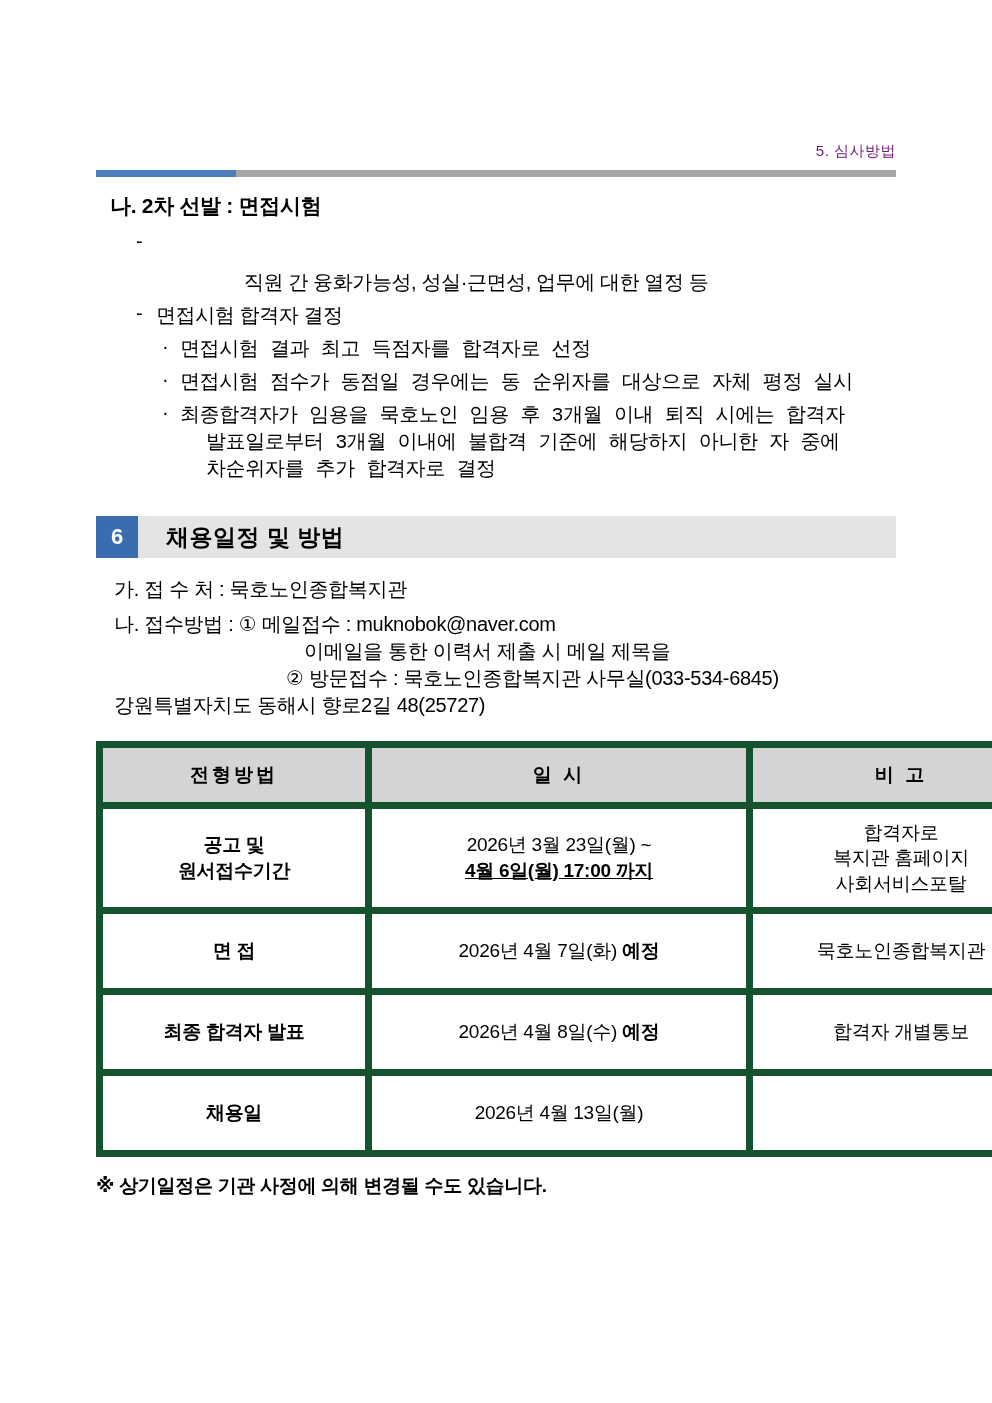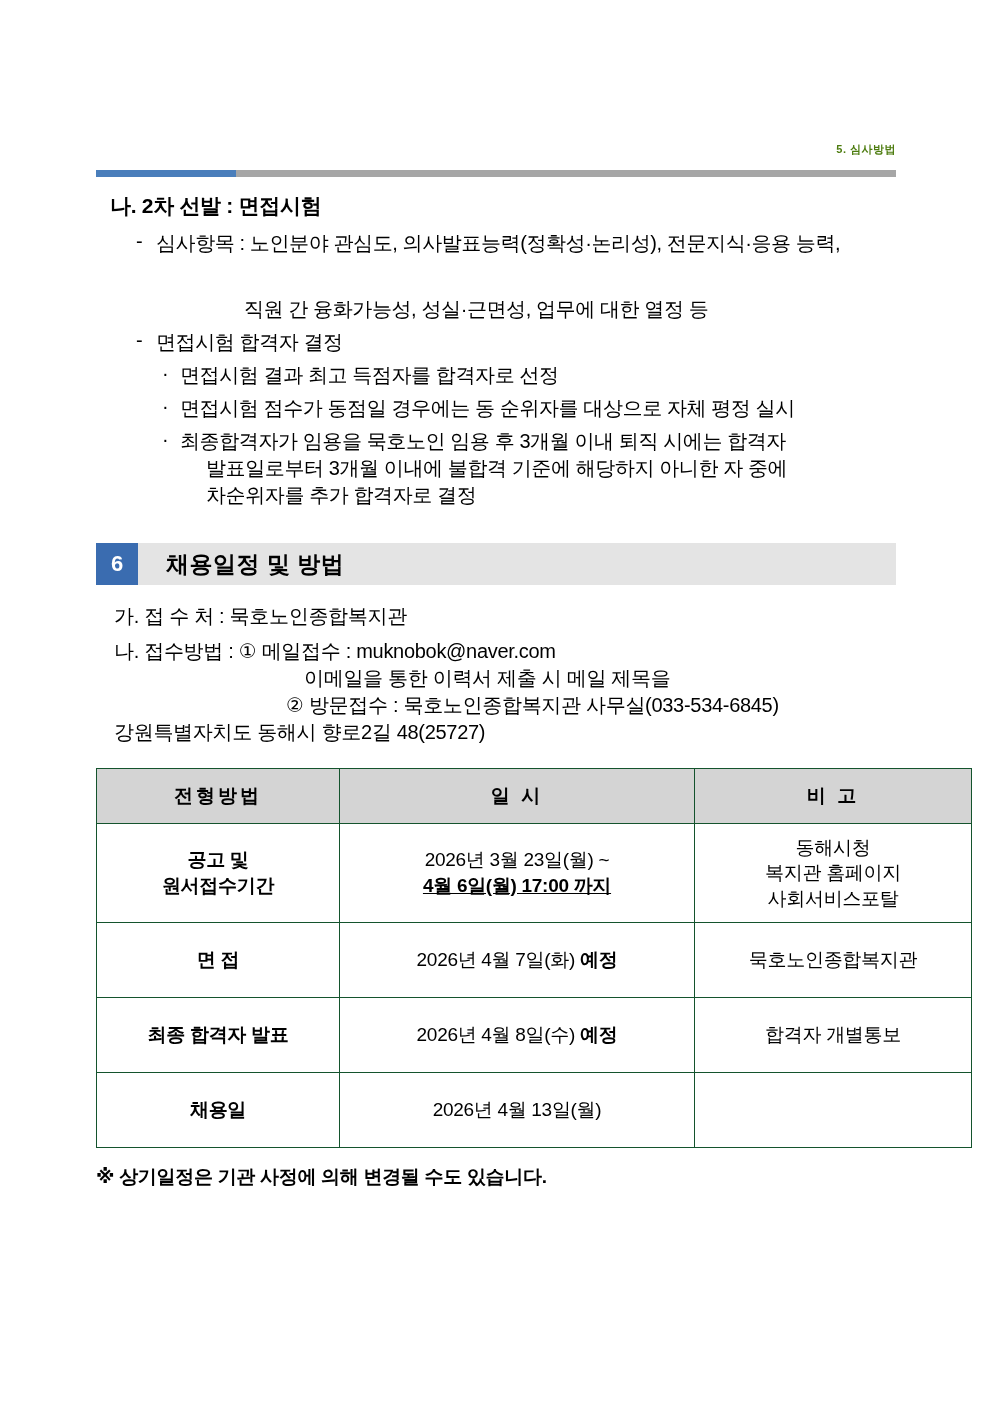--- a/index.html
+++ b/index.html
@@ -20,24 +20,24 @@
     height: 1403px;
     box-sizing: border-box;
     padding: 0 96px;
   }
 
   
   .header-label {
     position: absolute;
     right: 96px;
     top: 142px;
-    font-size: 11px;
-    font-weight: bold;
+    font-size: 15px;
+    font-weight: normal;
     letter-spacing: 0.5px;
-    color: #4d7c0f;
+    color: #701a75;
   }
   .header-rule {
     position: absolute;
     left: 96px;
     top: 170px;
     width: 800px;
     height: 7px;
     display: flex;
   }
   .header-rule .seg-blue {
@@ -87,20 +87,21 @@
     letter-spacing: -0.4px;
     display: flex;
   }
   .lvl3 .dot {
     width: 18px;
     flex: none;
   }
   .lvl3 .txt { flex: 1; }
   .lvl3 .txt .wrap {
     display: block;
+    font-family: Liberation Mono, monospace;
   }
   .lvl3 .txt .wrap.indent {
     margin-left: 26px;
     text-align: justify;
   }
 
   
   .section-head {
     display: flex;
     align-items: stretch;
@@ -139,25 +140,25 @@
 
   
   table.schedule {
     border-collapse: collapse;
     width: 800px;
     margin-top: 22px;
     table-layout: fixed;
   }
   table.schedule th,
   table.schedule td {
-    border: 1px solid #14532d;
+    border: 7px solid #14532d;
     text-align: center;
     vertical-align: middle;
     font-size: 19px;
-    padding: 10px 12px;
+    padding: 10px 22px;
     letter-spacing: -0.3px;
   }
   table.schedule thead th {
     background: #d4d4d4;
     font-weight: bold;
     font-size: 19px;
     height: 34px;
     letter-spacing: 3px;
   }
   table.schedule td.col1 {
@@ -193,21 +194,20 @@
     <div class="seg-gray"></div>
   </div>
 
   <div class="content">
 
     <div class="lvl1">나. 2차 선발 : 면접시험</div>
 
     <div class="lvl2">
       <span class="dash">-</span>
       <span class="txt">
-        <span class="l2">심사항목 : 노인분야 관심도, 의사발표능력(정확성·논리성), 전문지식·응용 능력,</span>
         <span class="l2 indent">직원 간 융화가능성, 성실·근면성, 업무에 대한 열정 등</span>
       </span>
     </div>
 
     <div class="lvl2">
       <span class="dash">-</span>
       <span class="txt">면접시험 합격자 결정</span>
     </div>
 
     <div class="lvl3">
@@ -259,21 +259,21 @@
         <tr class="row-tall">
           <td class="col1 multiline">
             <span>공고 및</span><br>
             <span>원서접수기간</span>
           </td>
           <td class="multiline">
             <span>2026년 3월 23일(월) ~</span><br>
             <span class="underline-bold">4월 6일(월) 17:00 까지</span>
           </td>
           <td class="multiline">
-            <span>동해시청</span><br>
+            <span>합격자로</span><br>
             <span>복지관 홈페이지</span><br>
             <span>사회서비스포탈</span>
           </td>
         </tr>
         <tr class="row-norm">
           <td class="col1">면 접</td>
           <td>
             <span>2026년 4월 7일(화) </span><span class="u-bold">예정</span>
           </td>
           <td>묵호노인종합복지관</td>

